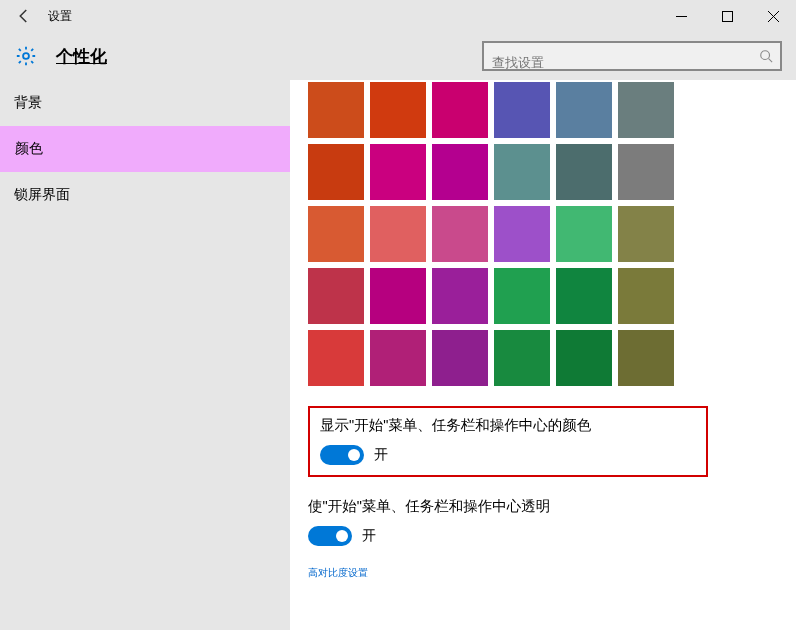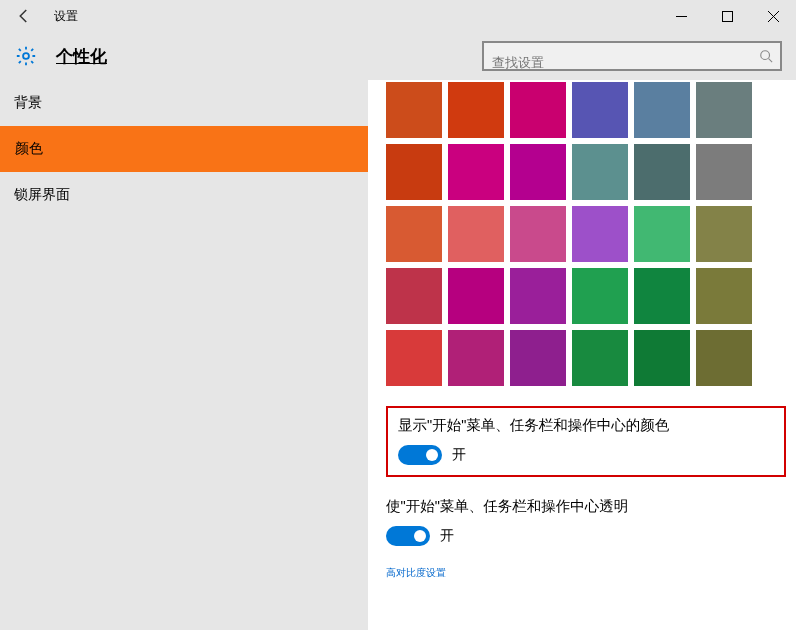--- a/index.html
+++ b/index.html
@@ -1,36 +1,36 @@
 <!DOCTYPE html>
 <html><head>
 <meta charset="utf-8">
 <style>
   * { margin: 0; padding: 0; box-sizing: border-box; font-family: "Microsoft YaHei", "Segoe UI", sans-serif; }
   body { width: 796px; height: 630px; background: #fff; overflow: hidden; position: relative; }
 
   .titlebar { height: 32px; background: #e6e6e6; display: flex; align-items: center; }
   .back-btn { width: 48px; height: 32px; display: flex; align-items: center; justify-content: center; }
   .back-btn svg { width: 18px; height: 18px; }
-  .title { font-size: 12px; color: #000; margin-left: 6px; }
+  .title { font-size: 12px; color: #000; margin-left: 0; }
   .winbtns { margin-left: auto; display: flex; }
   .winbtn { width: 46px; height: 32px; display: flex; align-items: center; justify-content: center; }
   .winbtn svg { width: 11px; height: 11px; }
 
   .header { height: 48px; background: #e6e6e6; display: flex; align-items: center; padding: 0 14px 0 14px; }
   .gear { width: 24px; height: 24px; color: #0078d7; margin-right: 18px; display:flex; align-items:center; justify-content:center;}
   .header-title { font-size: 17px; font-weight: bold; color: #000; text-decoration: underline; }
   .search-wrap { margin-left: auto; width: 300px; height: 30px; border: 2px solid #888; display: flex; align-items: center; background: #f0f0f0; }
   .search-input { flex: 1; border: none; background: transparent; padding: 0 8px; font-size: 13px; color: #777; outline: none; margin-top: 12px; }
   .search-icon { width: 28px; display: flex; align-items: center; justify-content: center; color: #888; }
 
   .body { display: flex; height: 550px; }
-  .sidebar { width: 368px; background: #e6e6e6; }
+  .sidebar { width: 290px; background: #e6e6e6; }
   .side-item { height: 46px; display: flex; align-items: center; padding-left: 14px; font-size: 14px; color: #000; }
-  .side-item.active { background: #f97316; padding-left: 15px; }
+  .side-item.active { background: #f0abfc; padding-left: 15px; }
 
   .content { flex: 1; background: #fff; padding: 0 0 0 18px; position: relative; }
   .palette { display: grid; grid-template-columns: repeat(6, 56px); grid-auto-rows: 56px; gap: 6px; margin-top: 2px; }
   .swatch { width: 56px; height: 56px; }
 
   .setting-block { margin-top: 20px; }
   .setting-label { font-size: 14.5px; color: #000; margin-bottom: 10px; }
   .toggle-row { display: flex; align-items: center; gap: 10px; }
   .toggle { width: 44px; height: 20px; border-radius: 10px; background: #0078d7; position: relative; }
   .toggle .knob { width: 12px; height: 12px; background: #fff; border-radius: 50%; position: absolute; right: 4px; top: 4px; }

